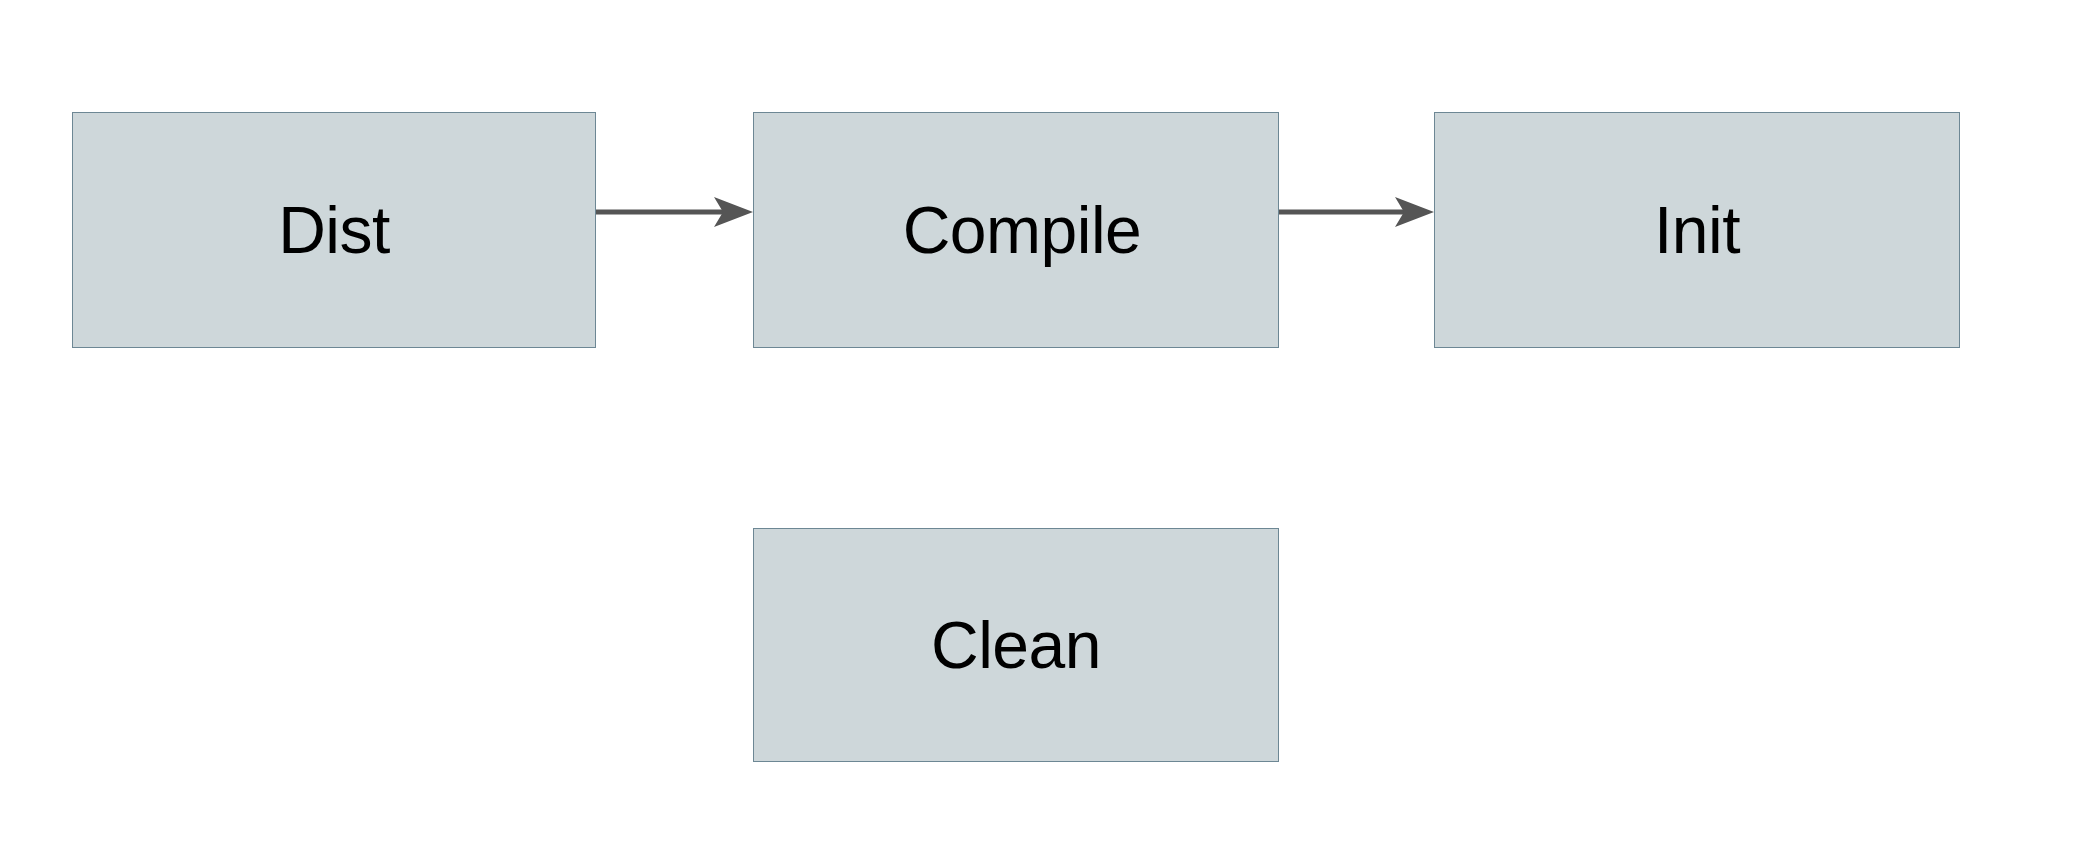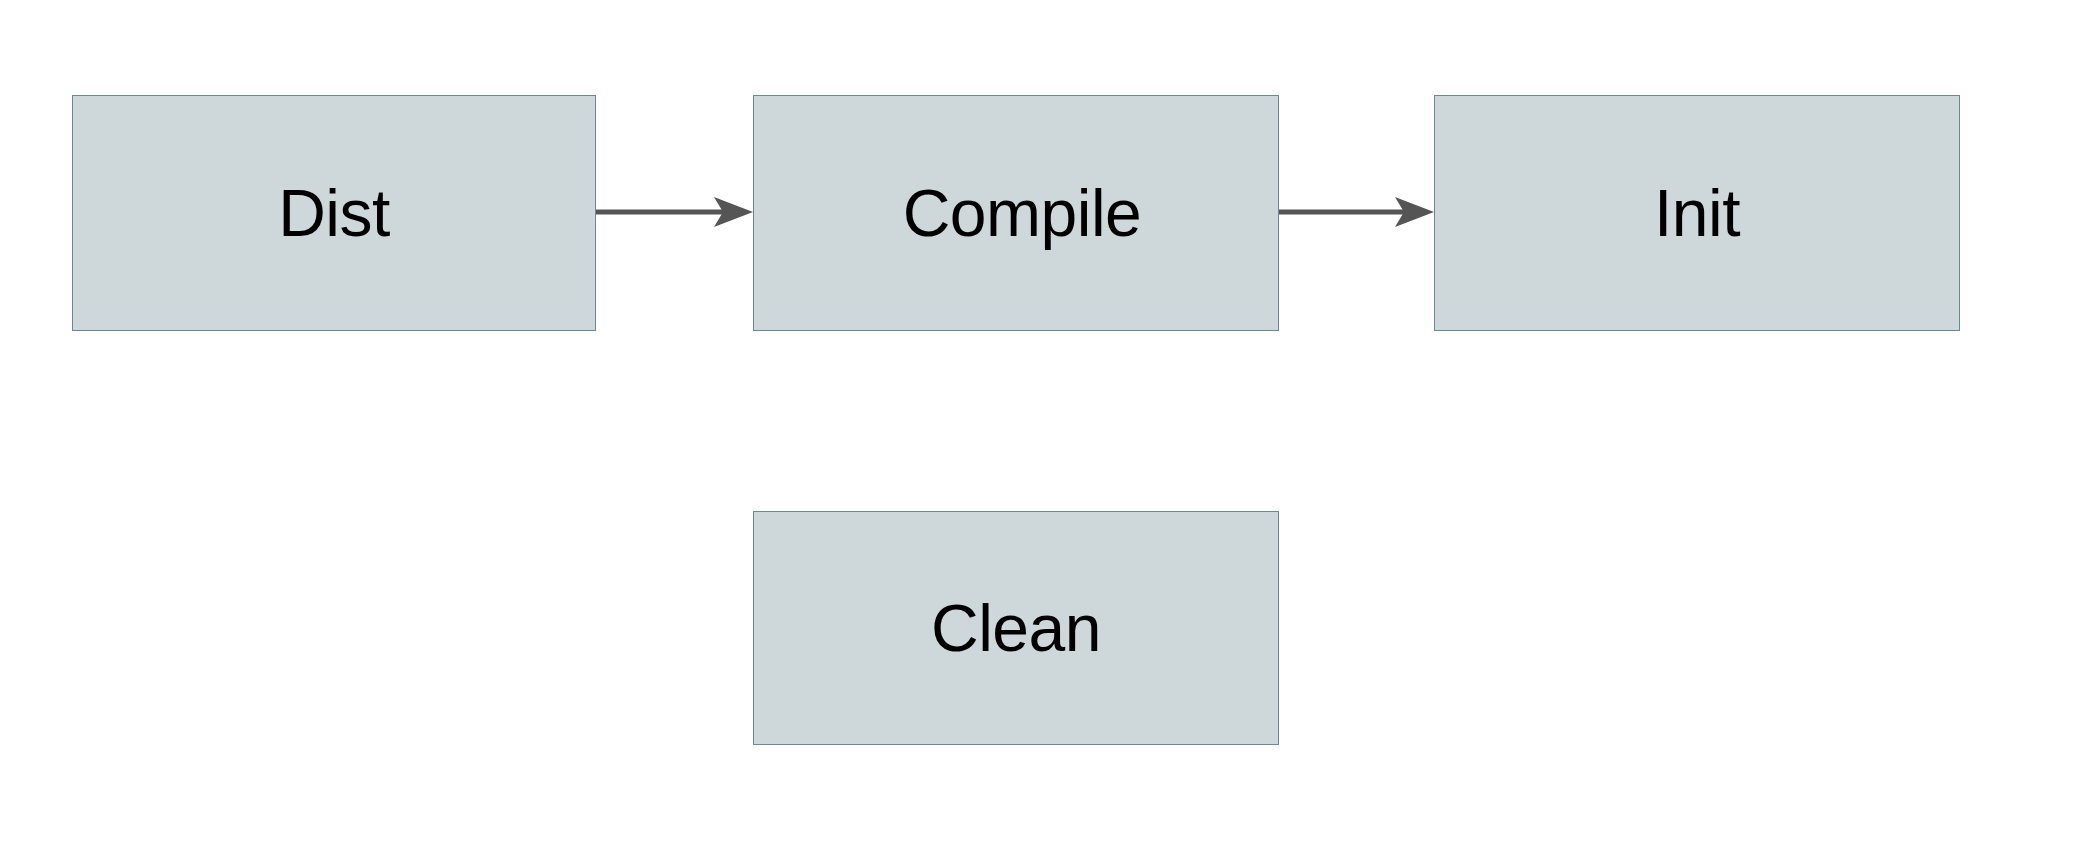--- a/index.html
+++ b/index.html
@@ -19,20 +19,21 @@
     overflow: hidden;
   }
   .node {
     position: absolute;
     box-sizing: border-box;
     background: #ced7da;
     border: 1.5px solid #6d8794;
     display: flex;
     align-items: center;
     justify-content: center;
+    margin-top: 17px;
   }
   .node-label {
     font-family: "Liberation Sans", "DejaVu Sans", sans-serif;
     font-size: 66px;
     font-weight: 400;
     color: #000000;
     line-height: 1;
     letter-spacing: -0.5px;
     white-space: nowrap;
     user-select: none;

